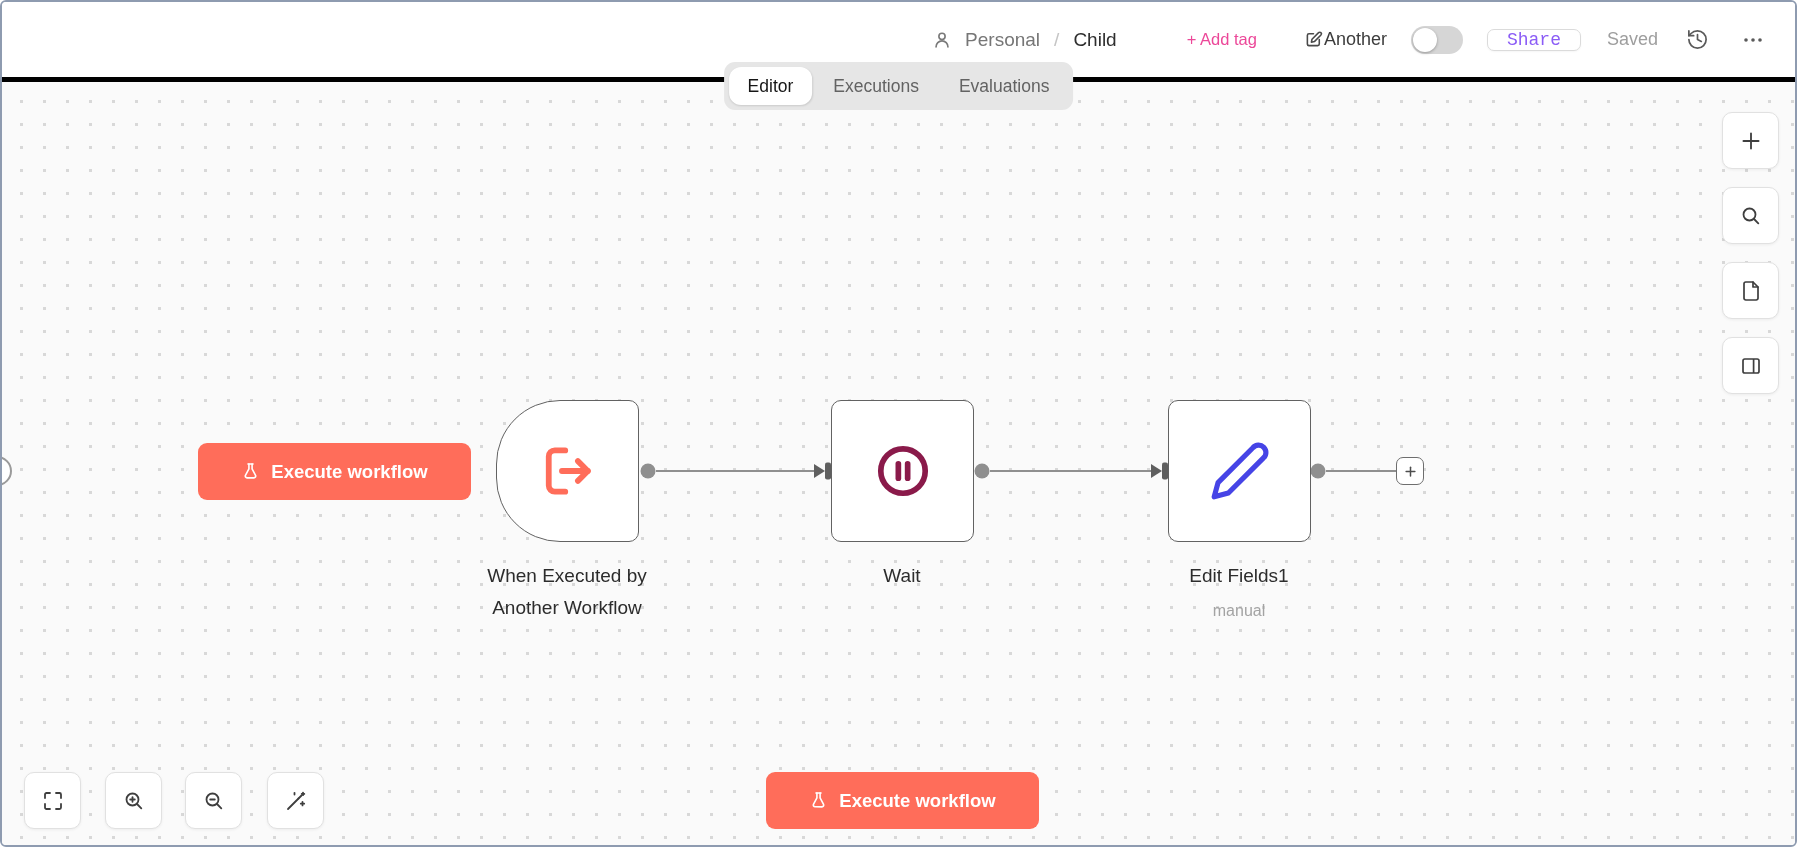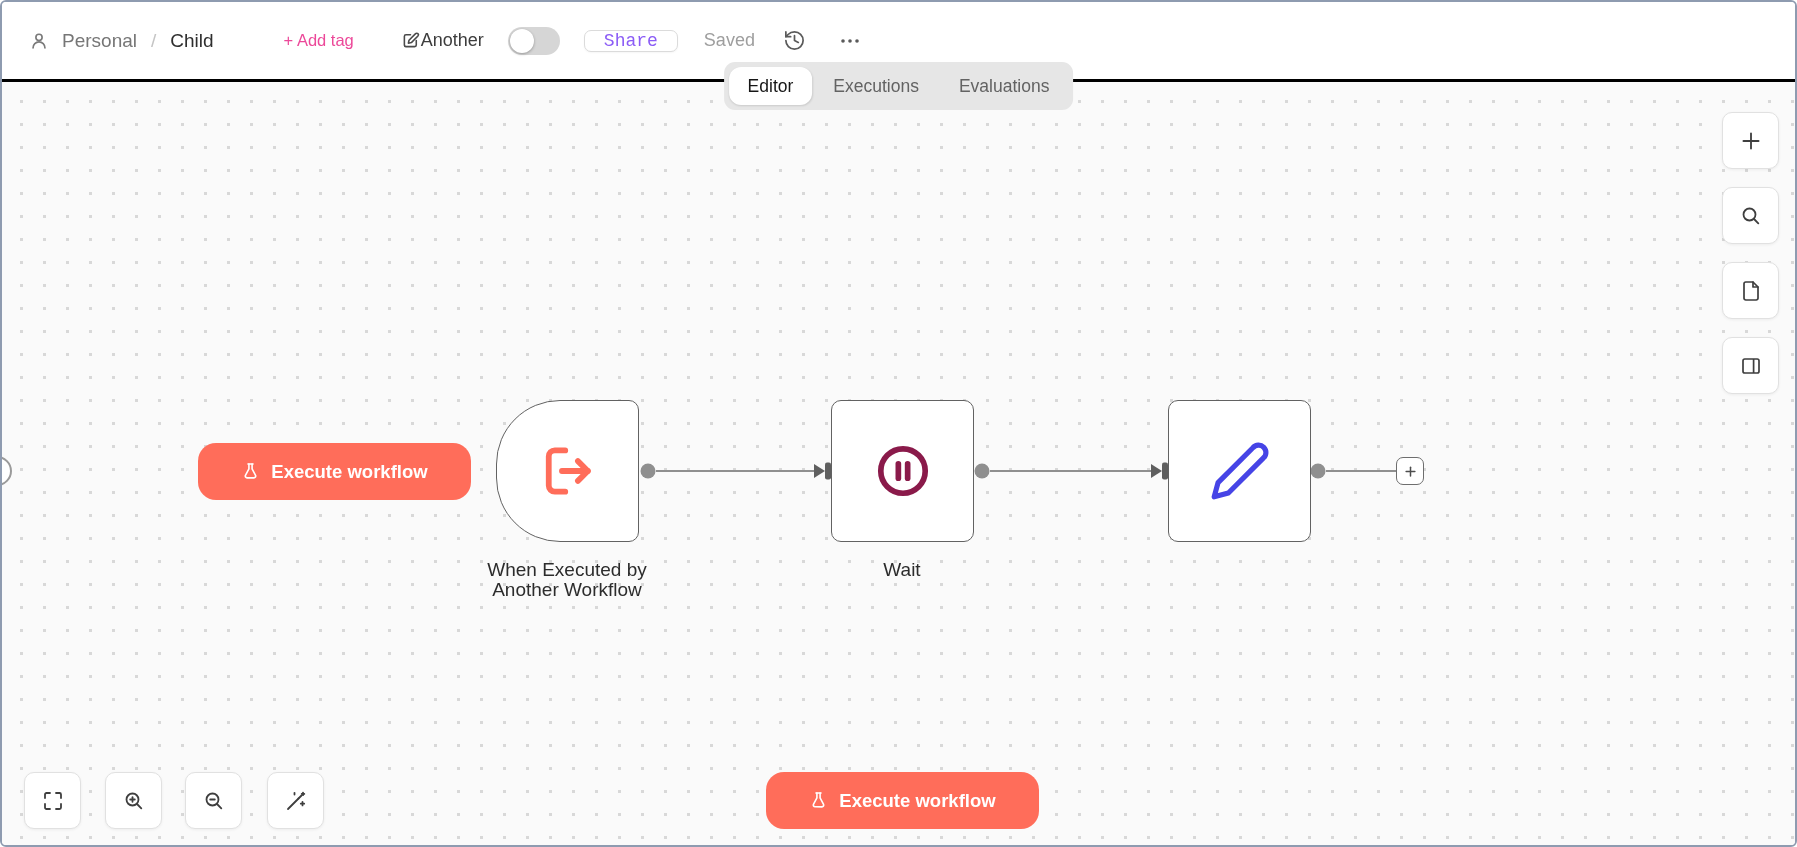--- a/index.html
+++ b/index.html
@@ -1,22 +1,22 @@
 <!DOCTYPE html>
 <html><head>
 <meta charset="utf-8">
 <style>
   html,body{margin:0;padding:0;background:#ffffff;font-family:"Liberation Sans",sans-serif;}
   #app{position:relative;width:1797px;height:847px;box-sizing:border-box;background:#fff;
        border:2px solid #8e9bb0;border-radius:6px;overflow:hidden;}
 
   
   .header{position:absolute;top:0;left:0;right:0;height:80px;background:#fff;
-          border-bottom:3px solid #000000;display:flex;align-items:center;
-          justify-content:flex-start;padding:0 26px;box-sizing:border-box;z-index:5;}
+          border-bottom:5px solid #000000;display:flex;align-items:center;
+          justify-content:flex-end;padding:0 26px;box-sizing:border-box;z-index:5;}
   .h-left{display:flex;align-items:center;gap:12px;}
   .h-right{display:flex;align-items:center;gap:24px;}
   .crumb-project{font-size:19px;color:#767676;}
   .crumb-sep{font-size:19px;color:#c4c4c4;margin:0 2px;}
   .crumb-name{font-size:19px;color:#2e2e2e;font-weight:500;}
   .add-tag{font-size:16.5px;color:#ec4899;margin-left:52px;background:none;border:none;cursor:pointer;font-family:inherit;}
   .edit-btn{margin-left:28px;background:none;border:none;cursor:pointer;display:flex;align-items:center;padding:0;}
   .status-label{font-size:18px;color:#3d3d3d;}
   .toggle{position:relative;width:52px;height:28px;border-radius:15px;background:#d6d6d6;cursor:pointer;flex:0 0 auto;}
   .toggle .knob{position:absolute;left:2px;top:2px;width:24px;height:24px;border-radius:50%;background:#fff;
@@ -38,26 +38,26 @@
           background-color:#fafafa;
           background-image:radial-gradient(circle,#d8d8d8 1.7px,transparent 2px);
           background-size:23px 23px;background-position:8px 8px;}
   .connections{position:absolute;left:0;top:0;z-index:1;}
 
   .node{position:absolute;width:143px;height:142px;background:#fff;border:1.8px solid #626262;
         border-radius:10px;display:flex;align-items:center;justify-content:center;
         box-sizing:border-box;z-index:2;cursor:pointer;}
   .node.trigger{border-radius:64px 10px 10px 64px;}
   .node-label{position:absolute;text-align:center;font-size:19px;color:#2c2c2c;font-weight:500;
-              line-height:20px;z-index:2;}
+              line-height:32px;z-index:2;}
   .node-sub{font-size:16px;color:#a3a3a3;font-weight:400;margin-top:3px;}
 
   .exec-btn{position:absolute;display:flex;align-items:center;justify-content:center;gap:11px;
             background:#ff6d5a;color:#fff;font-size:18.5px;font-weight:600;border:none;
-            border-radius:18px;cursor:pointer;z-index:3;font-family:inherit;}
+            border-radius:9px;cursor:pointer;z-index:3;font-family:inherit;}
 
   .add-node-box{position:absolute;left:1394px;top:375px;width:28px;height:28px;background:#fff;
                 border:1.8px solid #6e6e6e;border-radius:7px;display:flex;align-items:center;
                 justify-content:center;cursor:pointer;z-index:2;box-sizing:border-box;}
 
   .icon-btn{position:absolute;width:57px;height:57px;background:#fff;border:1px solid #e1e1e1;
             border-radius:10px;box-shadow:0 1px 3px rgba(0,0,0,.06);display:flex;align-items:center;
             justify-content:center;cursor:pointer;z-index:3;box-sizing:border-box;}
   .rail{left:1720px;}
   .edge-handle{position:absolute;left:-20px;top:374px;width:30px;height:30px;border-radius:50%;
@@ -182,20 +182,24 @@
     </div>
     <div class="node-label" style="left:830px;top:478px;width:140px;">Wait</div>
 
     <div class="node" style="left:1166px;top:318px;">
       <span style="display:flex;">
         <svg width="62" height="62" viewBox="0 0 24 24" fill="none" stroke="#4644e6" stroke-width="2" stroke-linecap="round" stroke-linejoin="round">
           <path d="M17 3a2.85 2.83 0 1 1 4 4L7.5 20.5 2 22l1.5-5.5Z"></path>
         </svg>
       </span>
     </div>
+    <div class="node-label" style="left:1137px;top:478px;width:200px;">
+      <span>Edit Fields1</span>
+      <div class="node-sub">manual</div>
+    </div>
 
     <button class="add-node-box">
       <span style="display:flex;">
         <svg width="15" height="15" viewBox="0 0 24 24" fill="none" stroke="#4c4c4c" stroke-width="2.4" stroke-linecap="round">
           <path d="M12 5v14"></path>
             <path d="M5 12h14"></path>
         </svg>
       </span>
     </button>
 

